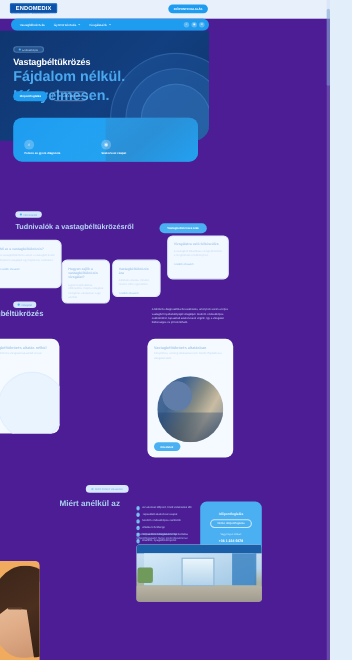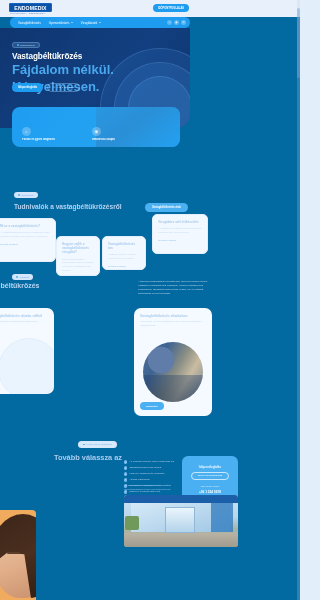--- a/index.html
+++ b/index.html
@@ -2,21 +2,21 @@
 <html lang="hu"><head>
 <meta charset="utf-8">
 <style>
   * { box-sizing: border-box; margin: 0; padding: 0; }
   html, body {
     width: 300px; height: 600px;
     overflow: hidden;
     background: #e3eefb;
     font-family: "Liberation Sans", sans-serif;
   }
-  #page { position: relative; width: 300px; height: 600px; overflow: hidden; background: #0369a1; }
+  #page { position: relative; width: 300px; height: 600px; overflow: hidden; background: #4c1d95; }
 
   
   .topbar { position: absolute; left: 0; top: 0; width: 300px; height: 17px; background: #e8f0fc; }
   .logo-box {
     position: absolute; left: 9px; top: 3px; width: 43px; height: 9px;
     background: #0b52a8; border: 1px solid #1565c0; border-radius: 1px;
     display: flex; align-items: center; justify-content: center; overflow: hidden;
   }
   .logo-text { font-size: 5.2px; font-weight: 700; color: #ffffff; letter-spacing: .1px; white-space: nowrap; }
   .logo-sub {
@@ -384,21 +384,21 @@
     <div class="bc-photo"></div>
     <div class="bc-btn">
       <span>Részletek</span>
     </div>
   </div>
 
   <div class="sec4-badge">
     <i class="dot-sm"></i>
     <span>Miért minket válasszon</span>
   </div>
-  <div class="sec4-h">Tovább válassza az</div>
+  <div class="sec4-h">Miért anélkül az</div>
 
   <div class="checklist">
     <div class="chk-row">
       <i class="chk-ic">✓</i>
       <span>Az azonnal időpont, rövid várakozási idő</span>
     </div>
     <div class="chk-row">
       <i class="chk-ic">✓</i>
       <span>Tapasztalt szakorvosi csapat</span>
     </div>

